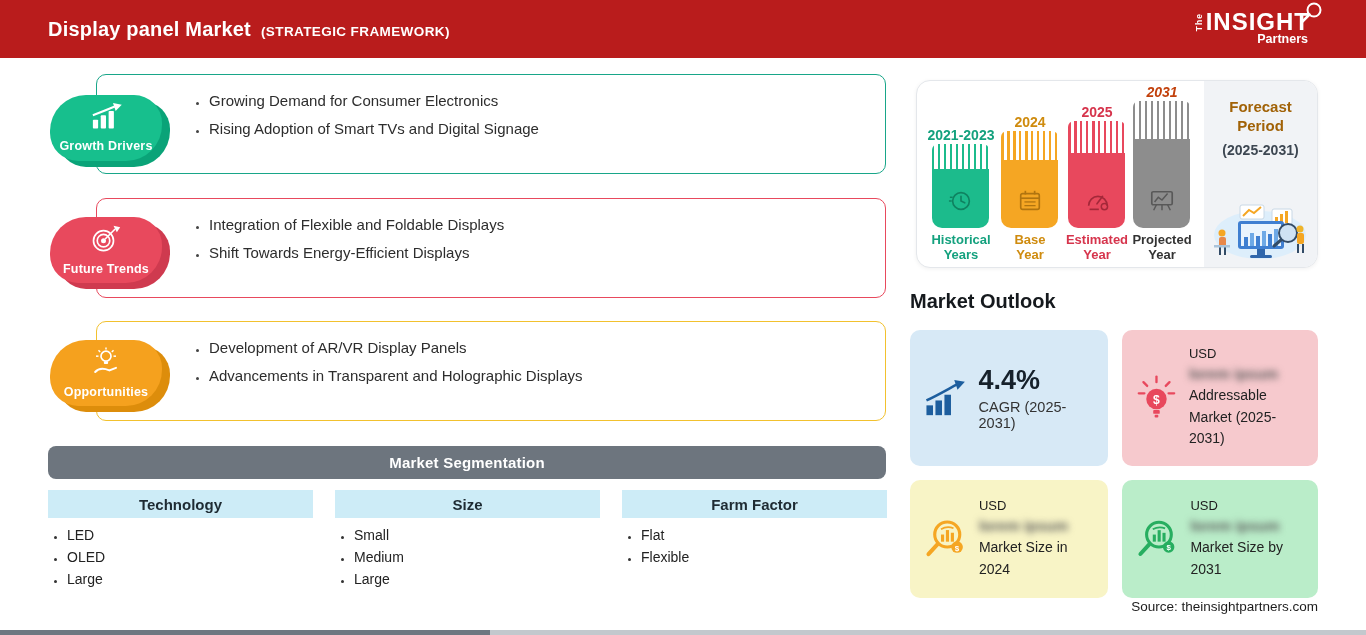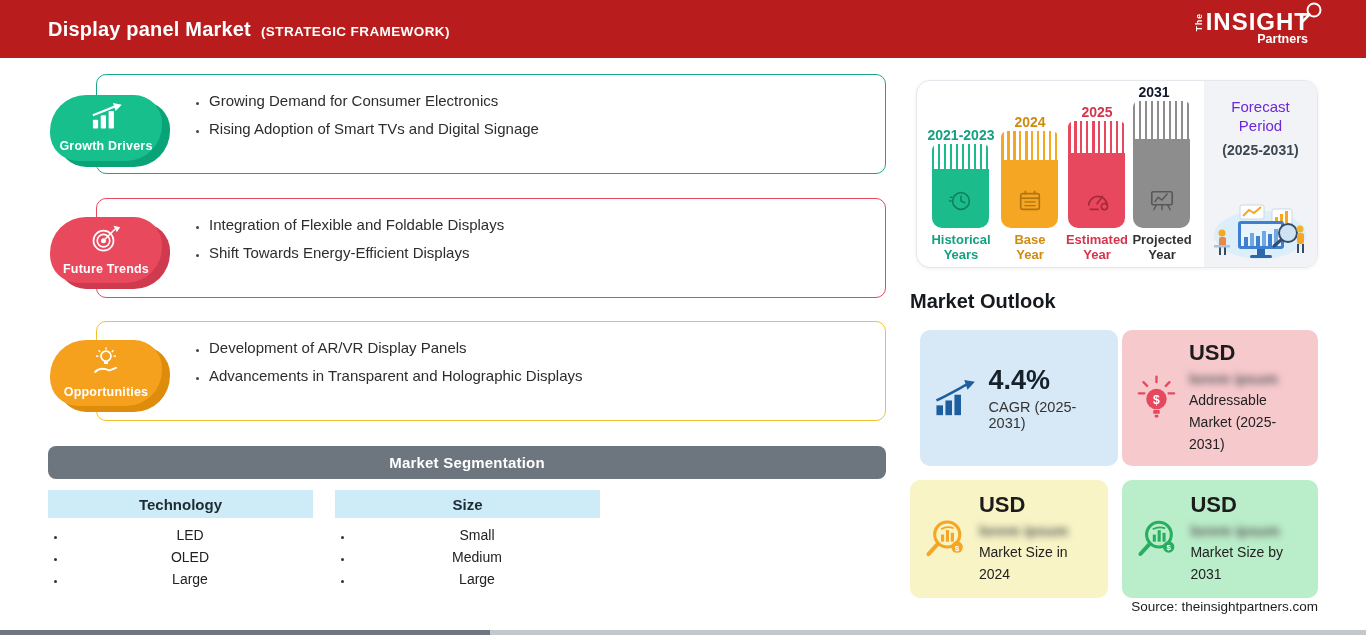--- a/index.html
+++ b/index.html
@@ -34,21 +34,21 @@
   .badge-label { font-size:12.5px; font-weight:bold; letter-spacing:.2px; }
   .badge-green { top:95px; }  .badge-green .back{background:#0aa378;} .badge-green .front{background:#17bf8d;}
   .badge-red   { top:217px; } .badge-red .back{background:#cf3a4f;}   .badge-red .front{background:#e8495d;}
   .badge-gold  { top:340px; } .badge-gold .back{background:#dd8d0b;}  .badge-gold .front{background:#f5a11e;}
 
   
   .seg-bar { position:absolute; left:48px; top:446px; width:838px; height:33px; background:#6d757e; border-radius:8px; display:flex; align-items:center; justify-content:center; color:#fff; font-size:15px; font-weight:bold; letter-spacing:.2px; }
   .seg-col { position:absolute; top:490px; width:265px; }
   .seg-col-1 { left:48px; } .seg-col-2 { left:335px; } .seg-col-3 { left:622px; }
   .seg-pill { height:28px; background:#cdecf7; border-radius:0; display:flex; align-items:center; justify-content:center; font-size:15px; font-weight:bold; color:#1e2b33; }
-  .seg-col ul { margin:9px 0 0 4px; padding-left:15px;text-align:center; }
+  .seg-col ul { margin:9px 0 0 4px; padding-left:15px; }
   .seg-col li { font-size:14px; color:#222; margin-bottom:6px; }
   .seg-col li::marker { color:#333; font-size:11px; }
 
   
   .timeline { position:absolute; left:916px; top:80px; width:402px; height:188px; background:#fff; border:1px solid #e4e7eb; border-radius:14px; box-shadow:0 1px 4px rgba(0,0,0,.06); }
   .tbar { position:absolute; width:57px; border-radius:6px 6px 10px 10px; overflow:hidden; }
   .tbar .stripes { width:100%; }
   .tbar .solid { width:100%; position:relative; }
   .tbar .bar-icon { position:absolute; left:50%; transform:translateX(-50%); bottom:14px; opacity:.55; }
   .tbar-1 { left:15px;  top:63px; height:84px; }
@@ -56,43 +56,43 @@
   .tbar-3 { left:151px; top:40px; height:107px; }
   .tbar-4 { left:216px; top:20px; height:127px; }
   .tbar-1 .stripes{height:25px;background:repeating-linear-gradient(90deg,#1cbb8c 0 2.5px,#fff 2.5px 6px);} .tbar-1 .solid{height:59px;background:#1cbb8c;}
   .tbar-2 .stripes{height:29px;background:repeating-linear-gradient(90deg,#f5a623 0 2.5px,#fff 2.5px 6px);} .tbar-2 .solid{height:68px;background:#f5a623;}
   .tbar-3 .stripes{height:32px;background:repeating-linear-gradient(90deg,#e8485d 0 2.5px,#fff 2.5px 6px);} .tbar-3 .solid{height:75px;background:#e8485d;}
   .tbar-4 .stripes{height:38px;background:repeating-linear-gradient(90deg,#8d8d8d 0 2.5px,#fff 2.5px 6px);} .tbar-4 .solid{height:89px;background:#8d8d8d;}
   .tyear { position:absolute; font-size:14px; font-weight:bold; text-align:center; }
   .tyear-1 { left:2px;  top:46px; width:84px; color:#14a17e; }
   .tyear-2 { left:78px; top:33px; width:70px; color:#cf8b0e; }
   .tyear-3 { left:145px;top:23px; width:70px; color:#d6344c; }
-  .tyear-4 { left:202px;top:3px;  width:70px; color:#0f172a; }
+  .tyear-4 { left:210px;top:3px;  width:70px; color:#c2410c;font-style:italic; }
   .tlabel { position:absolute; top:151px; font-size:13px; font-weight:bold; text-align:center; line-height:15px; }
   .tlabel-1 { left:5px;   width:78px; color:#14a17e; }
   .tlabel-2 { left:77px;  width:72px; color:#cf8b0e; }
   .tlabel-3 { left:144px; width:72px; color:#d6344c; }
   .tlabel-4 { left:209px; width:72px; color:#333; }
   .forecast { position:absolute; right:0; top:0; width:113px; height:186px; background:#f1f3f6; border-radius:0 13px 13px 0; text-align:center; }
-  .forecast-line { font-size:15px; font-weight:normal; color:#6d28d9; line-height:19px; }
+  .forecast-line { font-size:15px; font-weight:bold; color:#a16207; line-height:19px; }
   .forecast-line.first { margin-top:16px; }
   .forecast-range { font-size:14px; font-weight:bold; color:#3d4752; margin-top:7px; }
   .forecast-art { position:absolute; bottom:6px; left:6px; }
 
   
   .outlook-title { position:absolute; left:910px; top:290px; font-size:20px; font-weight:bold; color:#15191d; }
   .card { position:absolute; border-radius:10px; display:flex; align-items:center; padding:12px 14px; gap:12px; }
-  .card-blue   { left:910px;  top:330px; width:198px; height:136px; background:#d7e9f6;margin-left:10px; }
+  .card-blue   { left:910px;  top:330px; width:198px; height:136px; background:#d7e9f6; }
   .card-pink   { left:1122px; top:330px; width:196px; height:136px; background:#f6c9cd; }
   .card-yellow { left:910px;  top:480px; width:198px; height:118px; background:#f8f4c6; }
   .card-green  { left:1122px; top:480px; width:196px; height:118px; background:#baedc9; }
   .card-text { display:flex; flex-direction:column; }
   .card-value { font-size:27px; font-weight:bold; color:#16212b; }
   .card-sub { font-size:14.5px; color:#333; margin-top:3px; }
-  .card-currency { font-size:22px; font-weight:bold; color:#1c1c1c; }
+  .card-currency { font-size:13px; font-weight:normal; color:#1c1c1c; }
   .blurred { filter:blur(3.5px); font-size:15px; font-weight:bold; color:#5a5a5a; margin:4px 0 3px; white-space:nowrap; }
   .card-label { font-size:14px; color:#222; line-height:1.55; max-width:118px; }
 
   .source { position:absolute; right:48px; top:599px; font-size:13.5px; color:#1d1d1d; }
 
   
   .strip { position:absolute; bottom:0; height:5px; }
   .strip-dark { left:0; width:490px; background:#6e7781; }
   .strip-light { left:490px; width:876px; background:#c3c8cd; }
 </style>
@@ -194,20 +194,27 @@
       <li>OLED</li>
       <li>Large</li>
     </ul>
   </div>
   <div class="seg-col seg-col-2">
     <div class="seg-pill">Size</div>
     <ul>
       <li>Small</li>
       <li>Medium</li>
       <li>Large</li>
+    </ul>
+  </div>
+  <div class="seg-col seg-col-3">
+    <div class="seg-pill">Farm Factor</div>
+    <ul>
+      <li>Flat</li>
+      <li>Flexible</li>
     </ul>
   </div>
 
   <div class="timeline">
     <div class="tyear tyear-1">2021-2023</div>
     <div class="tyear tyear-2">2024</div>
     <div class="tyear tyear-3">2025</div>
     <div class="tyear tyear-4">2031</div>
 
     <div class="tbar tbar-1">

